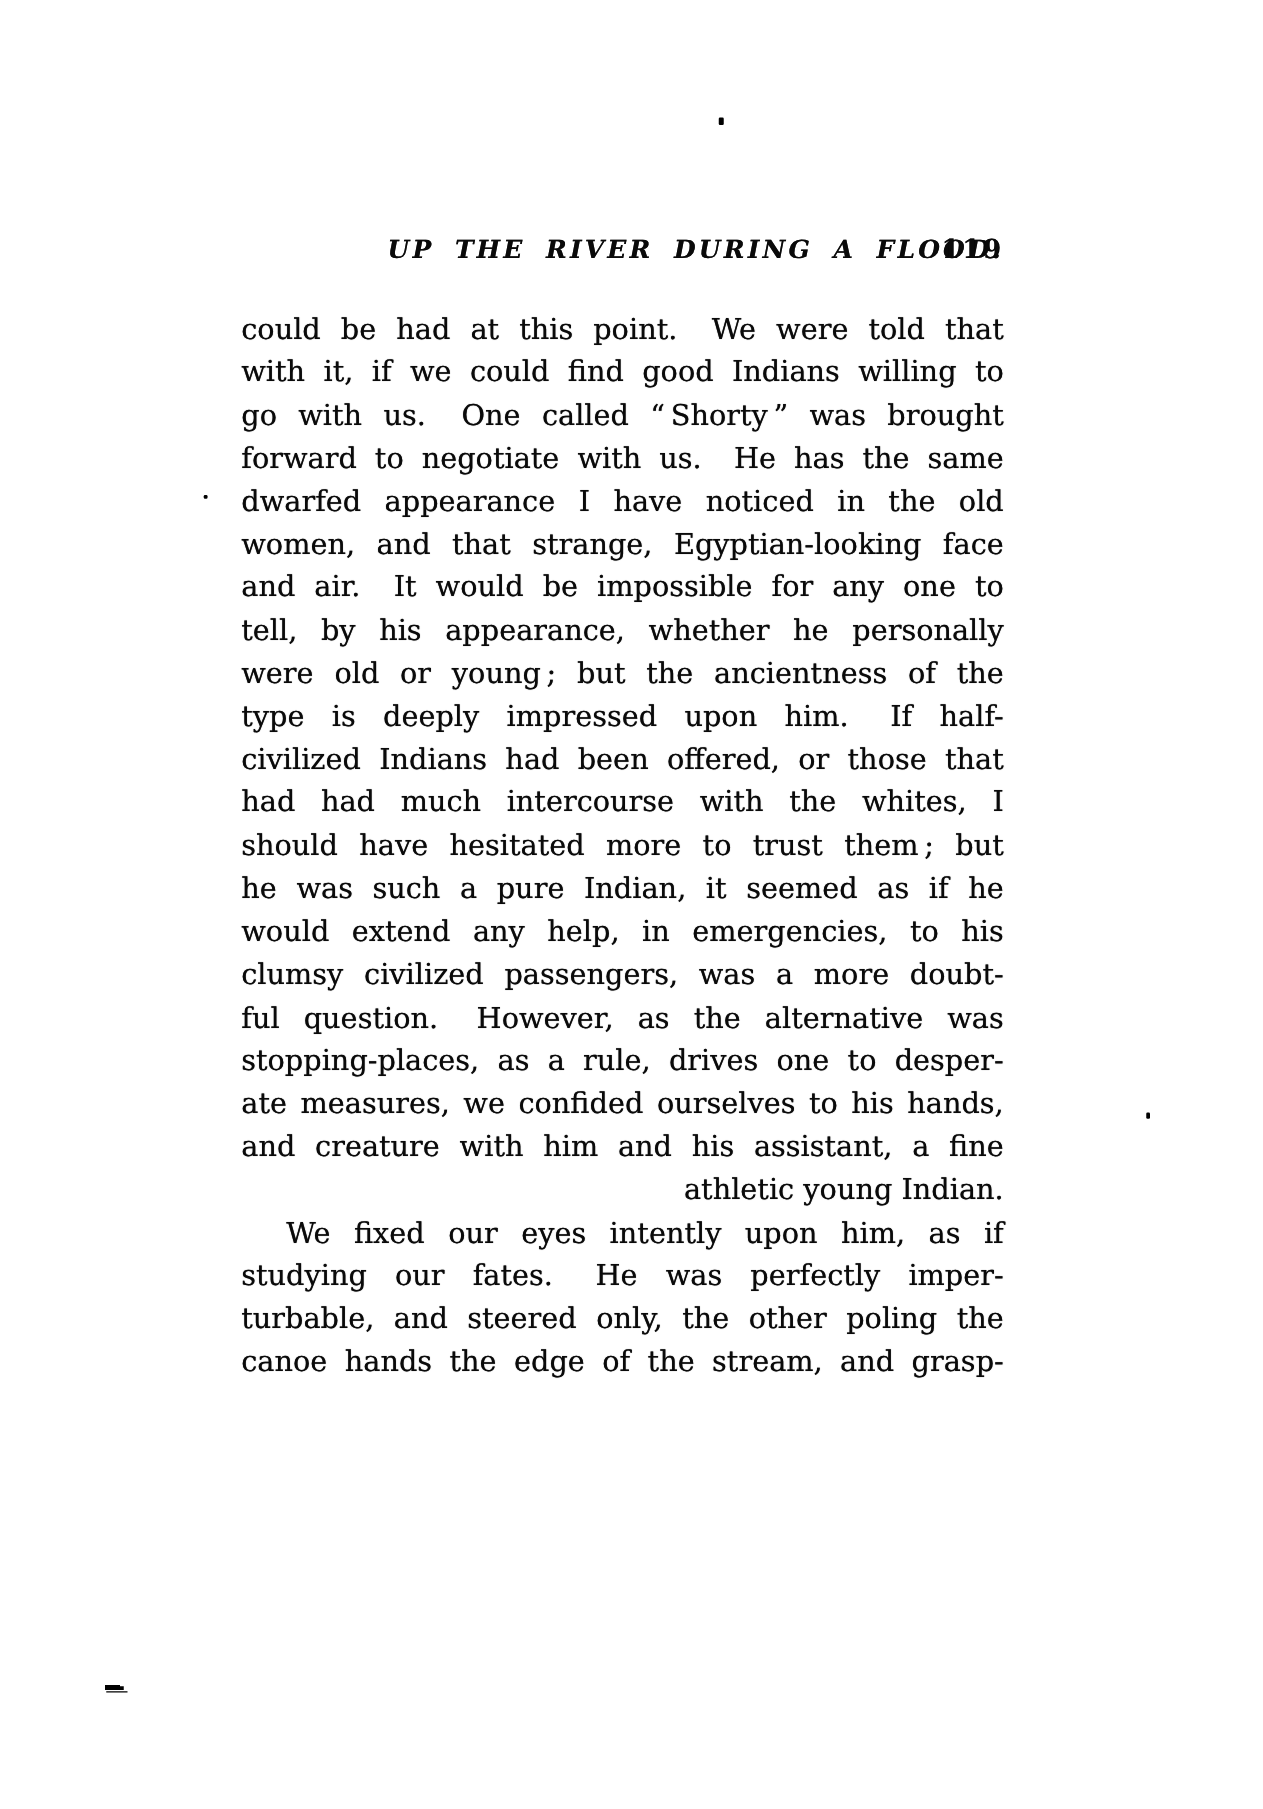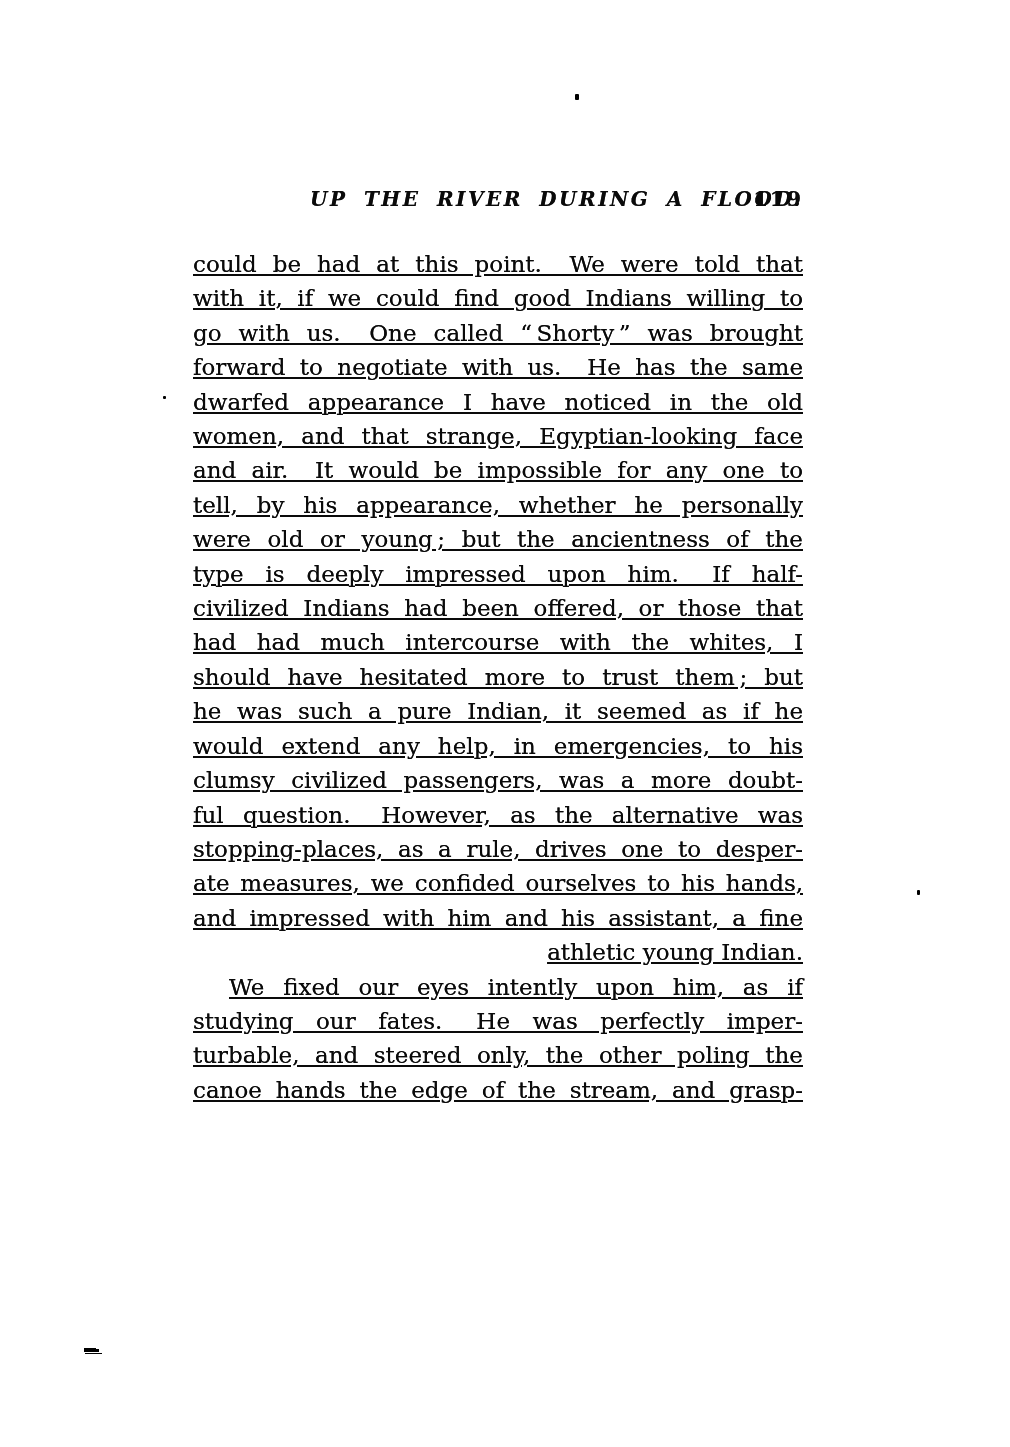--- a/index.html
+++ b/index.html
@@ -32,21 +32,20 @@
     font-style:normal;font-weight:bold;
     font-size:21px;line-height:30px;letter-spacing:2px;
     text-shadow:0 0 0.5px rgba(0,0,0,.7);
   }
   
   .text-block{
     position:absolute;left:193px;top:247px;width:610px;
     font-size:23px;line-height:34.4px;
     color:#0a0a0a;
     text-shadow:0 0 0.6px rgba(0,0,0,.8);
-    text-decoration:underline;
   }
   .line{text-align:right;}
   .line.j{text-align:justify;text-align-last:justify;}
   .line.ind{text-indent:36px;}
   
   .speck{position:absolute;background:#000;}
   .speck.r1{border-radius:1px;}
   .mark-bottom{position:absolute;left:84px;top:1347px;width:20px;height:8px;}
   .mark-bottom .bar{position:absolute;left:0;top:1px;width:12px;height:3.5px;background:#000;}
   .mark-bottom .dot{position:absolute;left:12px;top:2px;width:3px;height:2.5px;background:#000;}
@@ -75,21 +74,21 @@
       <div class="line j">type is deeply impressed upon him.  If half-</div>
       <div class="line j">civilized Indians had been offered, or those that</div>
       <div class="line j">had had much intercourse with the whites, I</div>
       <div class="line j">should have hesitated more to trust them ; but</div>
       <div class="line j">he was such a pure Indian, it seemed as if he</div>
       <div class="line j">would extend any help, in emergencies, to his</div>
       <div class="line j">clumsy civilized passengers, was a more doubt-</div>
       <div class="line j">ful question.  However, as the alternative was</div>
       <div class="line j">stopping-places, as a rule, drives one to desper-</div>
       <div class="line j">ate measures, we confided ourselves to his hands,</div>
-      <div class="line j">and impressed with him and his assistant, a fine</div>
+      <div class="line j">and creature with him and his assistant, a fine</div>
       <div class="line">athletic young Indian.</div>
       <div class="line j ind">We fixed our eyes intently upon him, as if</div>
       <div class="line j">studying our fates.  He was perfectly imper-</div>
       <div class="line j">turbable, and steered only, the other poling the</div>
       <div class="line j">canoe hands the edge of the stream, and grasp-</div>
     </div>
 
   <div class="speck r1" style="left:575px;top:94px;width:4px;height:6px;"></div>
   <div class="speck r1" style="left:163px;top:396px;width:3px;height:3px;"></div>
   <div class="speck r1" style="left:917px;top:890px;width:3px;height:5px;"></div>

